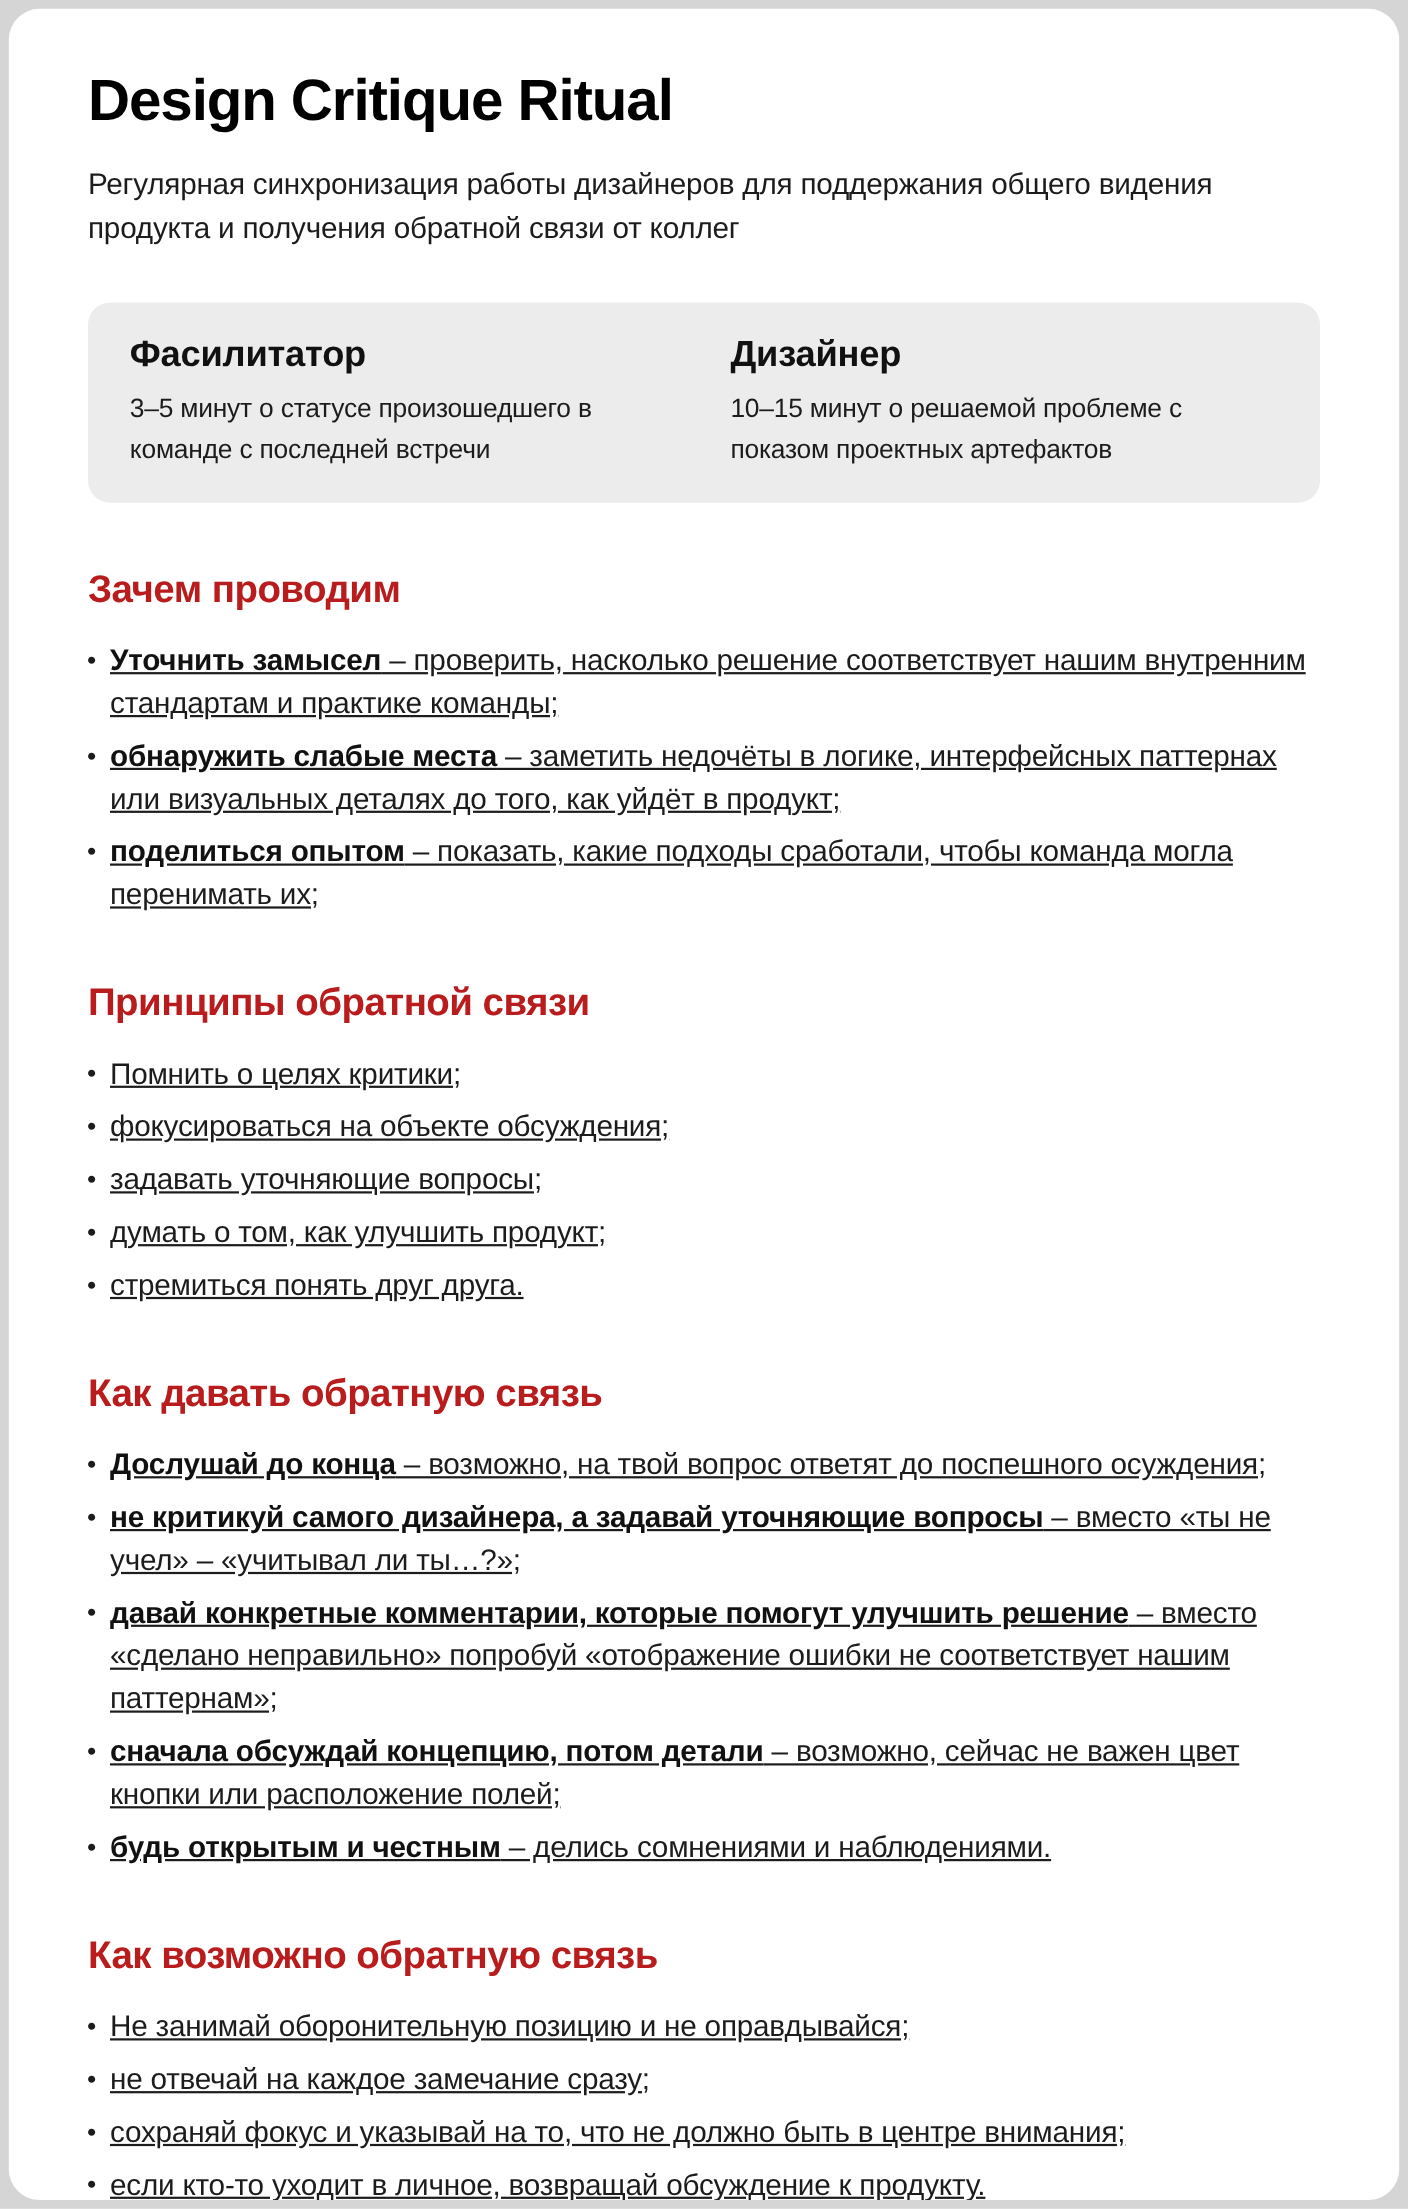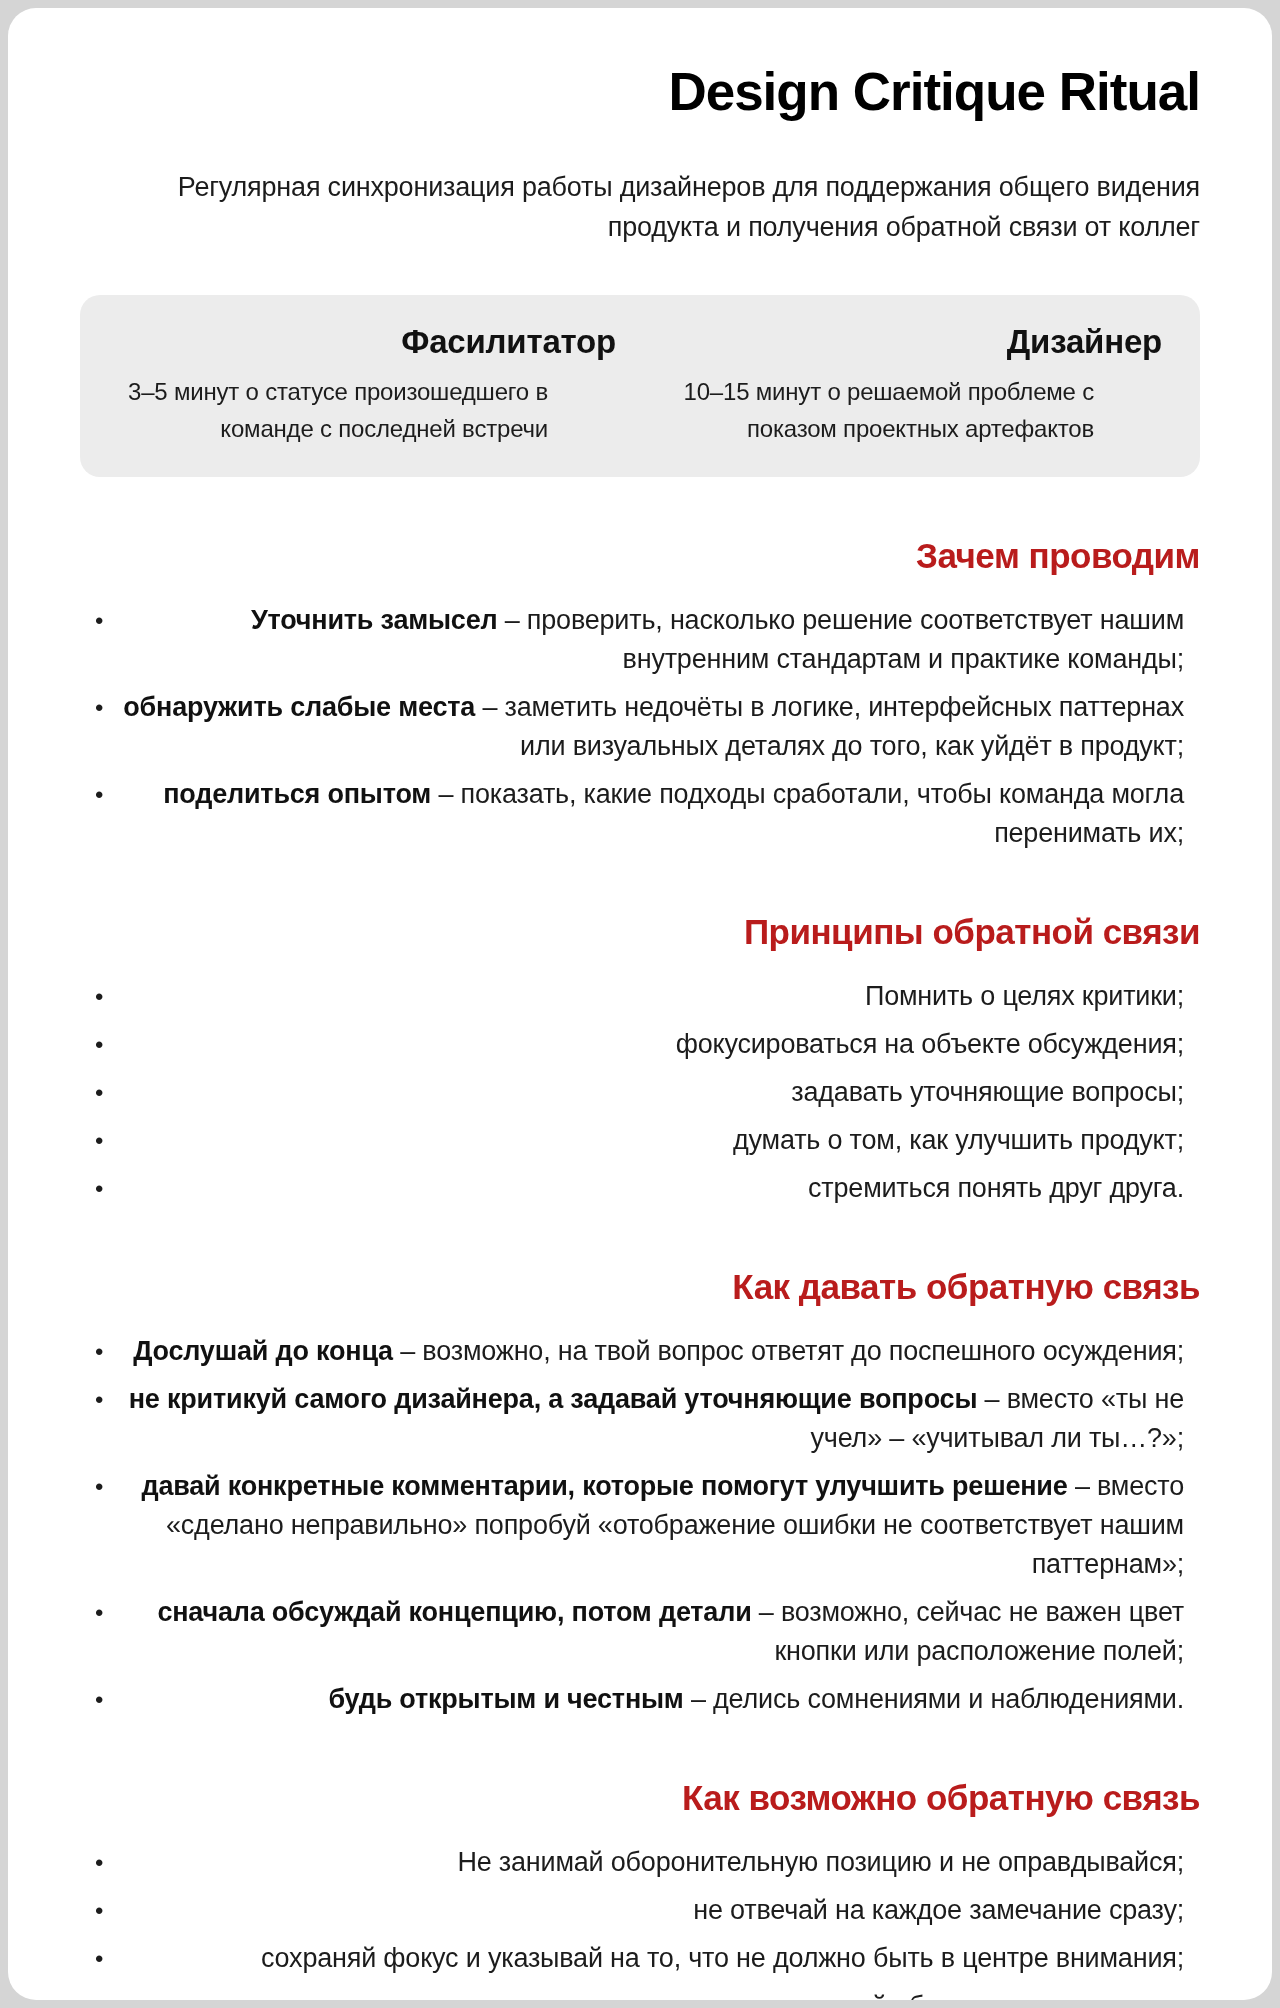--- a/index.html
+++ b/index.html
@@ -9,41 +9,40 @@
     background: #d5d5d5;
     font-family: "Liberation Sans", sans-serif;
     color: #1c1c1c;
     -webkit-font-smoothing: antialiased;
   }
   .page {
     box-sizing: border-box;
     width: 1280px;
     height: 2008px;
     padding: 8px;
-    text-align: right;
   }
   .card {
     box-sizing: border-box;
     width: 100%;
     height: 100%;
     background: #ffffff;
     border-radius: 28px;
     padding: 46px 72px 40px;
     overflow: hidden;
   }
   h1.title {
     margin: 8px 0 0;
     font-size: 53px;
     line-height: 1.15;
     font-weight: 700;
     letter-spacing: -1px;
     color: #000000;
   }
   p.subtitle {
-    margin: 44px 0 0;
+    margin: 24px 0 0;
     font-size: 27px;
     line-height: 40px;
     letter-spacing: -0.2px;
     max-width: 1120px;
   }
   .info-box {
     margin-top: 48px;
     background: #ececec;
     border-radius: 20px;
     padding: 28px 38px 30px;
@@ -68,22 +67,23 @@
   h2.section-heading {
     margin: 58px 0 24px;
     font-size: 35px;
     line-height: 1.2;
     font-weight: 700;
     letter-spacing: -0.5px;
     color: #b91c1c;
   }
   ul.bullet-list {
     list-style: none;
-    margin: 16px;
+    margin: 0;
     padding: 0 0 0 20px;
+    text-decoration: underline;
   }
   ul.bullet-list li {
     position: relative;
     font-size: 27px;
     line-height: 39px;
     letter-spacing: -0.2px;
     margin: 0 0 9px;
     max-width: 1110px;
   }
   ul.bullet-list li::before {

